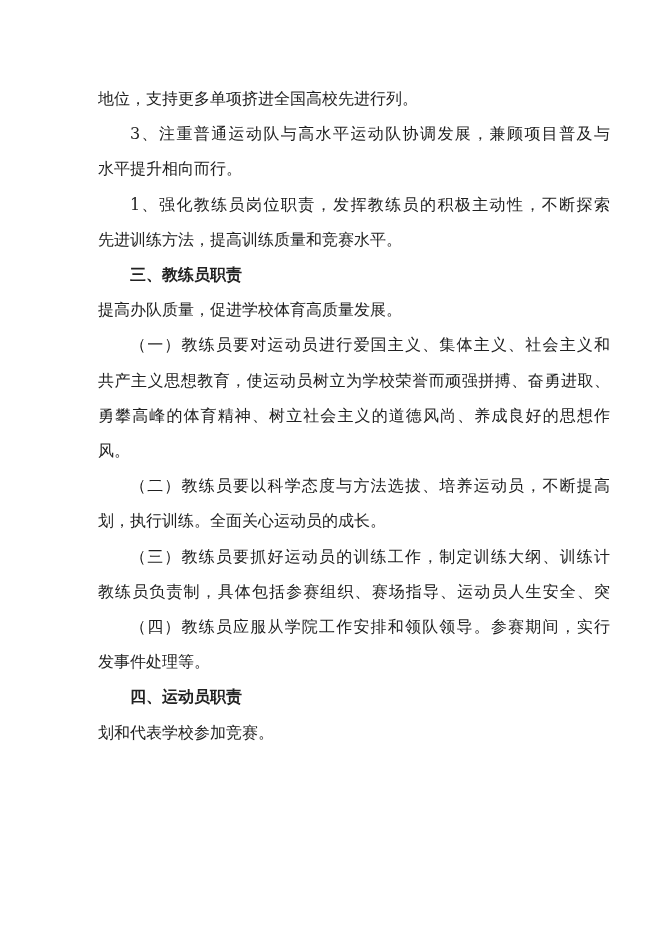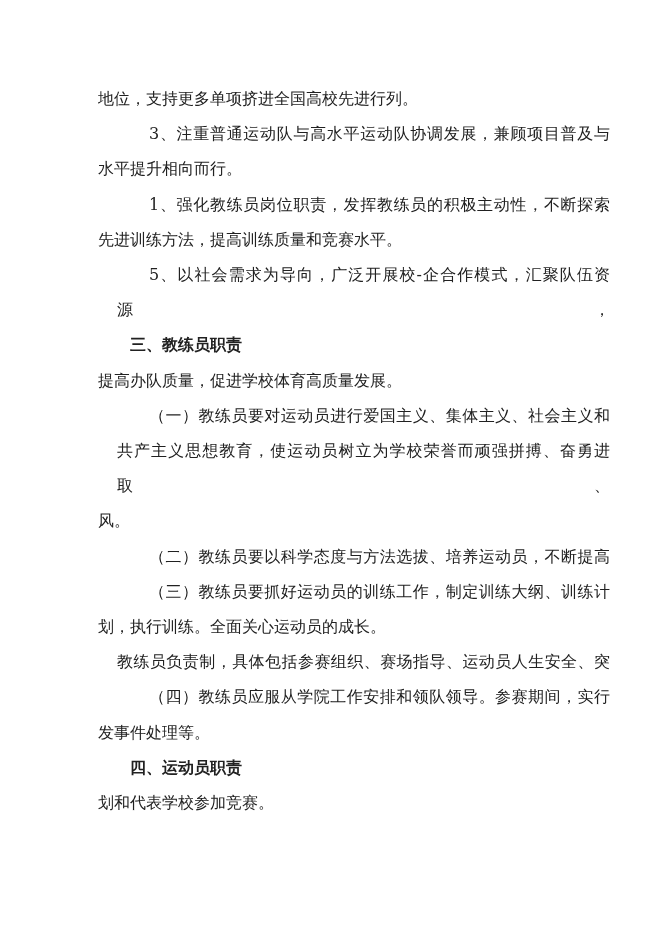--- a/index.html
+++ b/index.html
@@ -31,21 +31,20 @@
   }
   .line.indent {
     text-indent: 2em;
   }
   .line.heading {
     font-weight: 700;
   }
   .line.fill {
     text-align: justify;
     text-align-last: justify;
-    margin-left: 19px;
   }
   .pagenum {
     position: absolute;
     left: 0;
     right: 0;
     top: 876px;
     text-align: center;
     font-family: "DejaVu Serif", serif;
     font-size: 13.5px;
     line-height: 18px;
@@ -55,29 +54,29 @@
 </head>
 <body>
 
 <div class="page">
   <div class="content" id="doc-body">
       <div class="line">地位，支持更多单项挤进全国高校先进行列。</div>
       <div class="line indent fill">3、注重普通运动队与高水平运动队协调发展，兼顾项目普及与</div>
       <div class="line">水平提升相向而行。</div>
       <div class="line indent fill">1、强化教练员岗位职责，发挥教练员的积极主动性，不断探索</div>
       <div class="line">先进训练方法，提高训练质量和竞赛水平。</div>
-      <div class="line indent fill">5、以社会需求为导向，广泛开展校-企合作模式，汇聚队伍资源，</div>
       <div class="line indent heading">三、教练员职责</div>
       <div class="line">提高办队质量，促进学校体育高质量发展。</div>
       <div class="line indent fill">（一）教练员要对运动员进行爱国主义、集体主义、社会主义和</div>
       <div class="line fill">共产主义思想教育，使运动员树立为学校荣誉而顽强拼搏、奋勇进取、</div>
+      <div class="line fill">勇攀高峰的体育精神、树立社会主义的道德风尚、养成良好的思想作</div>
       <div class="line">风。</div>
       <div class="line indent fill">（二）教练员要以科学态度与方法选拔、培养运动员，不断提高</div>
+      <div class="line">划，执行训练。全面关心运动员的成长。</div>
       <div class="line indent fill">（三）教练员要抓好运动员的训练工作，制定训练大纲、训练计</div>
-      <div class="line">划，执行训练。全面关心运动员的成长。</div>
       <div class="line fill">教练员负责制，具体包括参赛组织、赛场指导、运动员人生安全、突</div>
       <div class="line indent fill">（四）教练员应服从学院工作安排和领队领导。参赛期间，实行</div>
       <div class="line">发事件处理等。</div>
       <div class="line indent heading">四、运动员职责</div>
       <div class="line">划和代表学校参加竞赛。</div>
     </div>
   <div class="pagenum">2</div>
 </div>
 
 </body></html>

